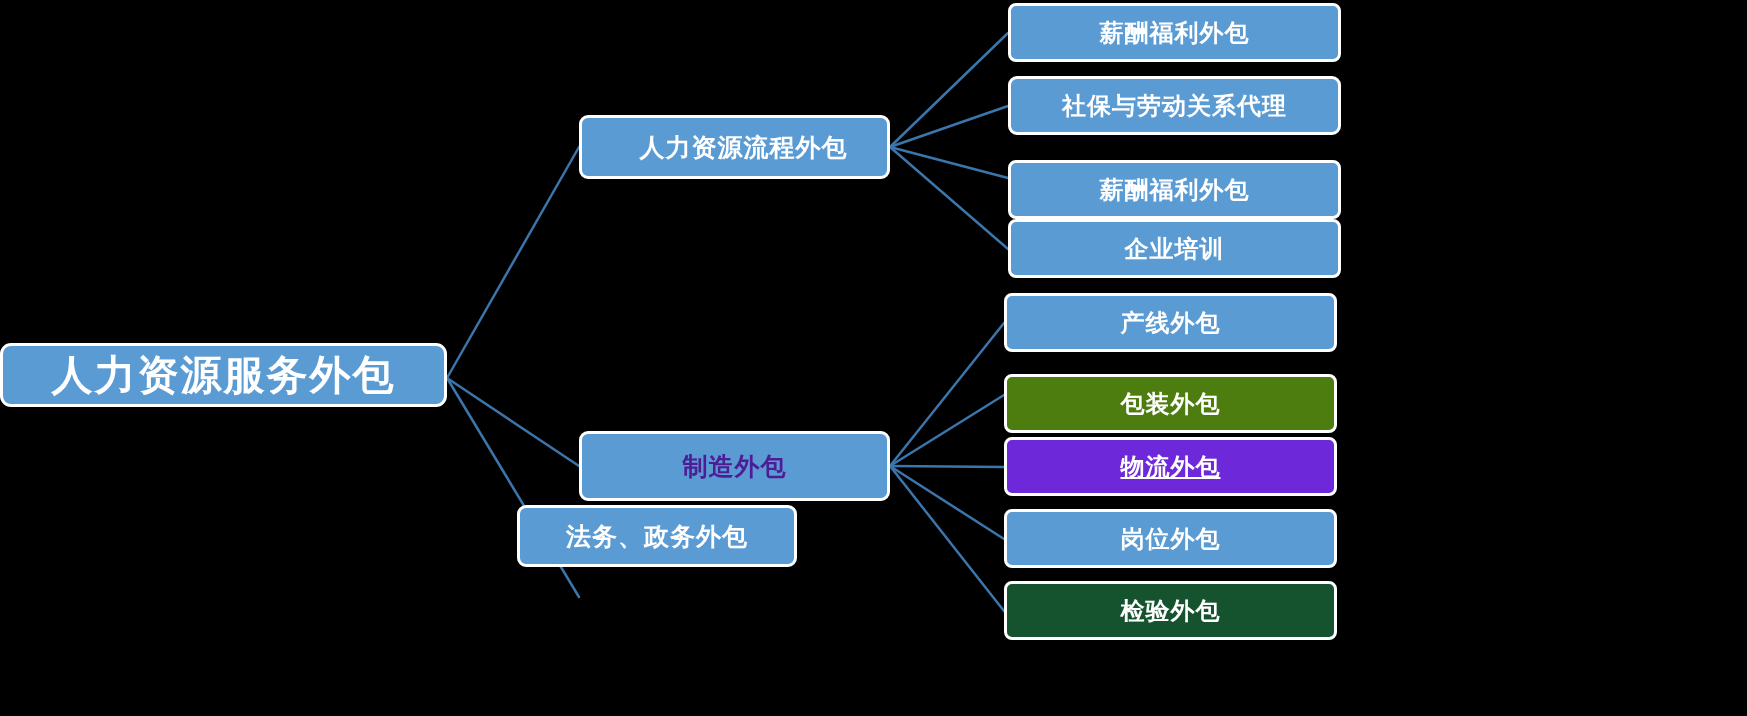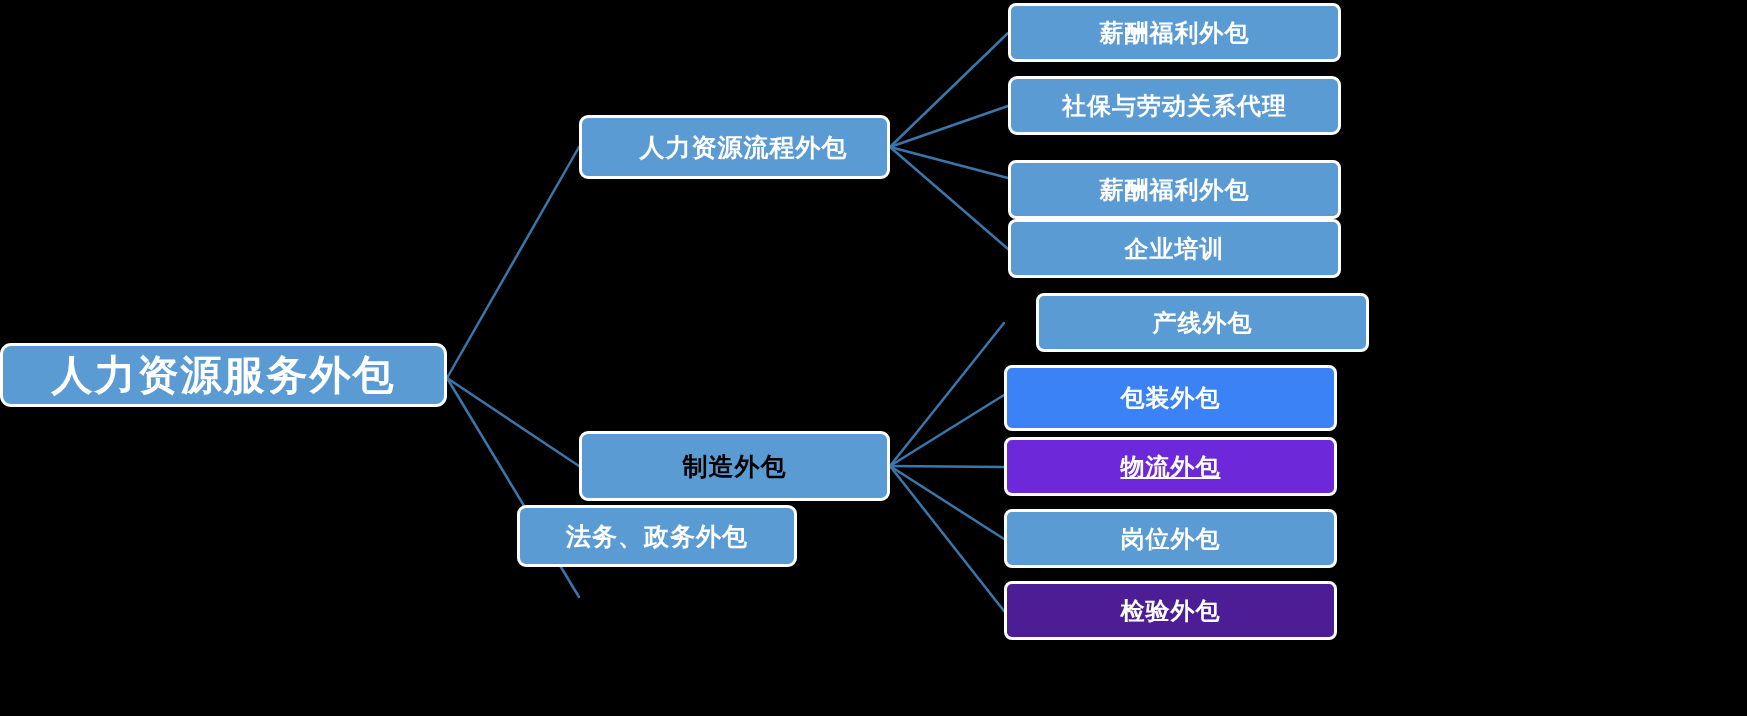--- a/index.html
+++ b/index.html
@@ -97,36 +97,36 @@
       </div>
       <div class="node node-leaf" style="left: 1008px; top: 76px; width: 333px; height: 59px; background: rgb(91, 155, 212); border-color: rgb(255, 255, 255); color: rgb(255, 255, 255); border-radius: 9px;">
         <span class="node-label">社保与劳动关系代理</span>
       </div>
       <div class="node node-leaf" style="left: 1008px; top: 160px; width: 333px; height: 59px; background: rgb(91, 155, 212); border-color: rgb(255, 255, 255); color: rgb(255, 255, 255);">
         <span class="node-label">薪酬福利外包</span>
       </div>
       <div class="node node-leaf" style="left: 1008px; top: 219px; width: 333px; height: 59px; background: rgb(91, 155, 212); border-color: rgb(255, 255, 255); color: rgb(255, 255, 255);">
         <span class="node-label">企业培训</span>
       </div>
-      <div class="node node-mid" style="left: 579px; top: 431px; width: 311px; height: 70px; background: rgb(91, 155, 212); border-color: rgb(255, 255, 255); color: #000000;">
+      <div class="node node-mid" style="left: 579px; top: 431px; width: 311px; height: 70px; background: rgb(91, 155, 212); border-color: rgb(255, 255, 255); color: #4c1d95;">
         <span class="node-label">制造外包</span>
       </div>
-      <div class="node node-leaf" style="left: 1004px; top: 293px; width: 333px; height: 59px; background: rgb(91, 155, 212); border-color: rgb(255, 255, 255); color: rgb(255, 255, 255); margin-left: 32px;">
+      <div class="node node-leaf" style="left: 1004px; top: 293px; width: 333px; height: 59px; background: rgb(91, 155, 212); border-color: rgb(255, 255, 255); color: rgb(255, 255, 255);">
         <span class="node-label">产线外包</span>
       </div>
-      <div class="node node-leaf" style="left: 1004px; top: 365px; width: 333px; height: 66px; background: #3b82f6; border-color: rgb(255, 255, 255); color: rgb(255, 255, 255);">
+      <div class="node node-leaf" style="left: 1004px; top: 374px; width: 333px; height: 59px; background: #4d7c0f; border-color: rgb(255, 255, 255); color: rgb(255, 255, 255);">
         <span class="node-label">包装外包</span>
       </div>
       <div class="node node-leaf" style="left: 1004px; top: 437px; width: 333px; height: 59px; background: #6d28d9; border-color: rgb(255, 255, 255); color: rgb(255, 255, 255); text-decoration: underline;">
         <span class="node-label">物流外包</span>
       </div>
       <div class="node node-leaf" style="left: 1004px; top: 509px; width: 333px; height: 59px; background: rgb(91, 155, 212); border-color: rgb(255, 255, 255); color: rgb(255, 255, 255);">
         <span class="node-label">岗位外包</span>
       </div>
-      <div class="node node-leaf" style="left: 1004px; top: 581px; width: 333px; height: 59px; background: #4c1d95; border-color: rgb(255, 255, 255); color: rgb(255, 255, 255);">
+      <div class="node node-leaf" style="left: 1004px; top: 581px; width: 333px; height: 59px; background: #14532d; border-color: rgb(255, 255, 255); color: rgb(255, 255, 255);">
         <span class="node-label">检验外包</span>
       </div>
       <div class="node node-mid" style="left: 517px; top: 505px; width: 280px; height: 62px; background: rgb(91, 155, 212); border-color: rgb(255, 255, 255); color: rgb(255, 255, 255);">
         <span class="node-label">法务、政务外包</span>
       </div>
     </div>
 
 </div>
 
 </body></html>

